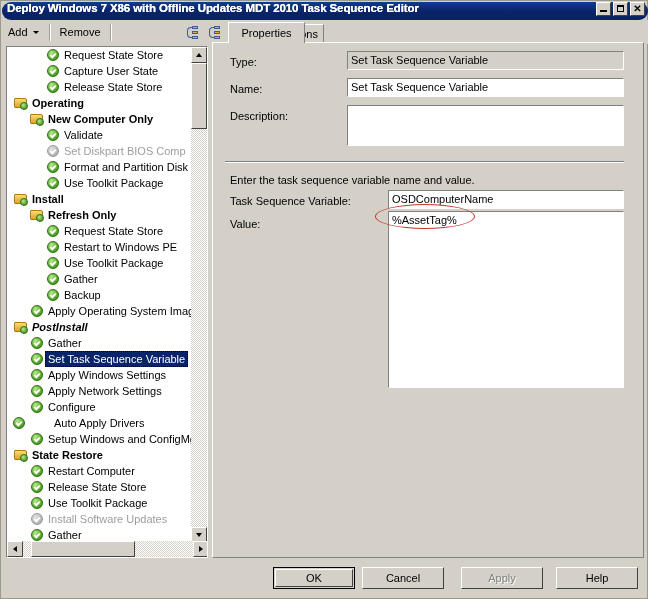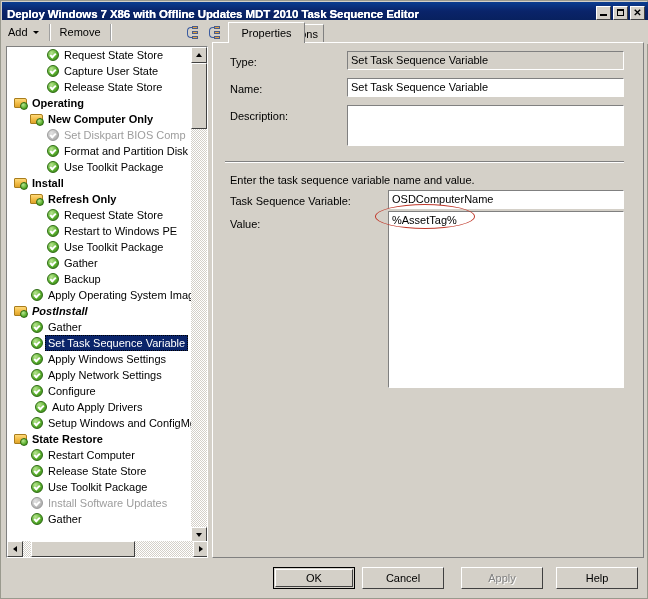--- a/index.html
+++ b/index.html
@@ -25,21 +25,22 @@
     border: 1px solid #9a9a8e;
   }
 
   
   .titlebar {
     position: absolute;
     left: 1px; top: 1px;
     width: 646px; height: 18px;
     background: linear-gradient(to bottom, #0a3d91 0%, #0a246a 50%, #08215f 100%);
     display: flex;
-    align-items: flex-end;
+    align-items: flex-start;
+    border-radius: 9px;
   }
   .title-text {
     color: #ffffff;
     font-weight: bold;
     font-size: 11.5px;
     padding-left: 5px;
     white-space: nowrap;
     letter-spacing: -0.1px;
     flex: 1;
     text-shadow: 0 0 0 #fff;
@@ -486,20 +487,24 @@
           <span class="lbl">Release State Store</span>
         </div>
         <div class="trow bold" style="padding-left: 6px;">
           <span class="ico folder"></span>
           <span class="lbl">Operating</span>
         </div>
         <div class="trow bold" style="padding-left: 22px;">
           <span class="ico folder"></span>
           <span class="lbl">New Computer Only</span>
         </div>
+        <div class="trow" style="padding-left: 38px;">
+          <span class="ico check"></span>
+          <span class="lbl">Validate</span>
+        </div>
         <div class="trow disabled" style="padding-left: 38px;">
           <span class="ico check off"></span>
           <span class="lbl">Set Diskpart BIOS Comp</span>
         </div>
         <div class="trow" style="padding-left: 38px;">
           <span class="ico check"></span>
           <span class="lbl">Format and Partition Disk</span>
         </div>
         <div class="trow" style="padding-left: 38px;">
           <span class="ico check"></span>
@@ -554,21 +559,21 @@
           <span class="lbl">Apply Windows Settings</span>
         </div>
         <div class="trow" style="padding-left: 22px;">
           <span class="ico check"></span>
           <span class="lbl">Apply Network Settings</span>
         </div>
         <div class="trow" style="padding-left: 22px;">
           <span class="ico check"></span>
           <span class="lbl">Configure</span>
         </div>
-        <div class="trow" style="padding-left: 26px;">
+        <div class="trow" style="padding-left: 4px; gap: 24px;">
           <span class="ico check"></span>
           <span class="lbl">Auto Apply Drivers</span>
         </div>
         <div class="trow" style="padding-left: 22px;">
           <span class="ico check"></span>
           <span class="lbl">Setup Windows and ConfigMgr</span>
         </div>
         <div class="trow bold" style="padding-left: 6px;">
           <span class="ico folder"></span>
           <span class="lbl">State Restore</span>

